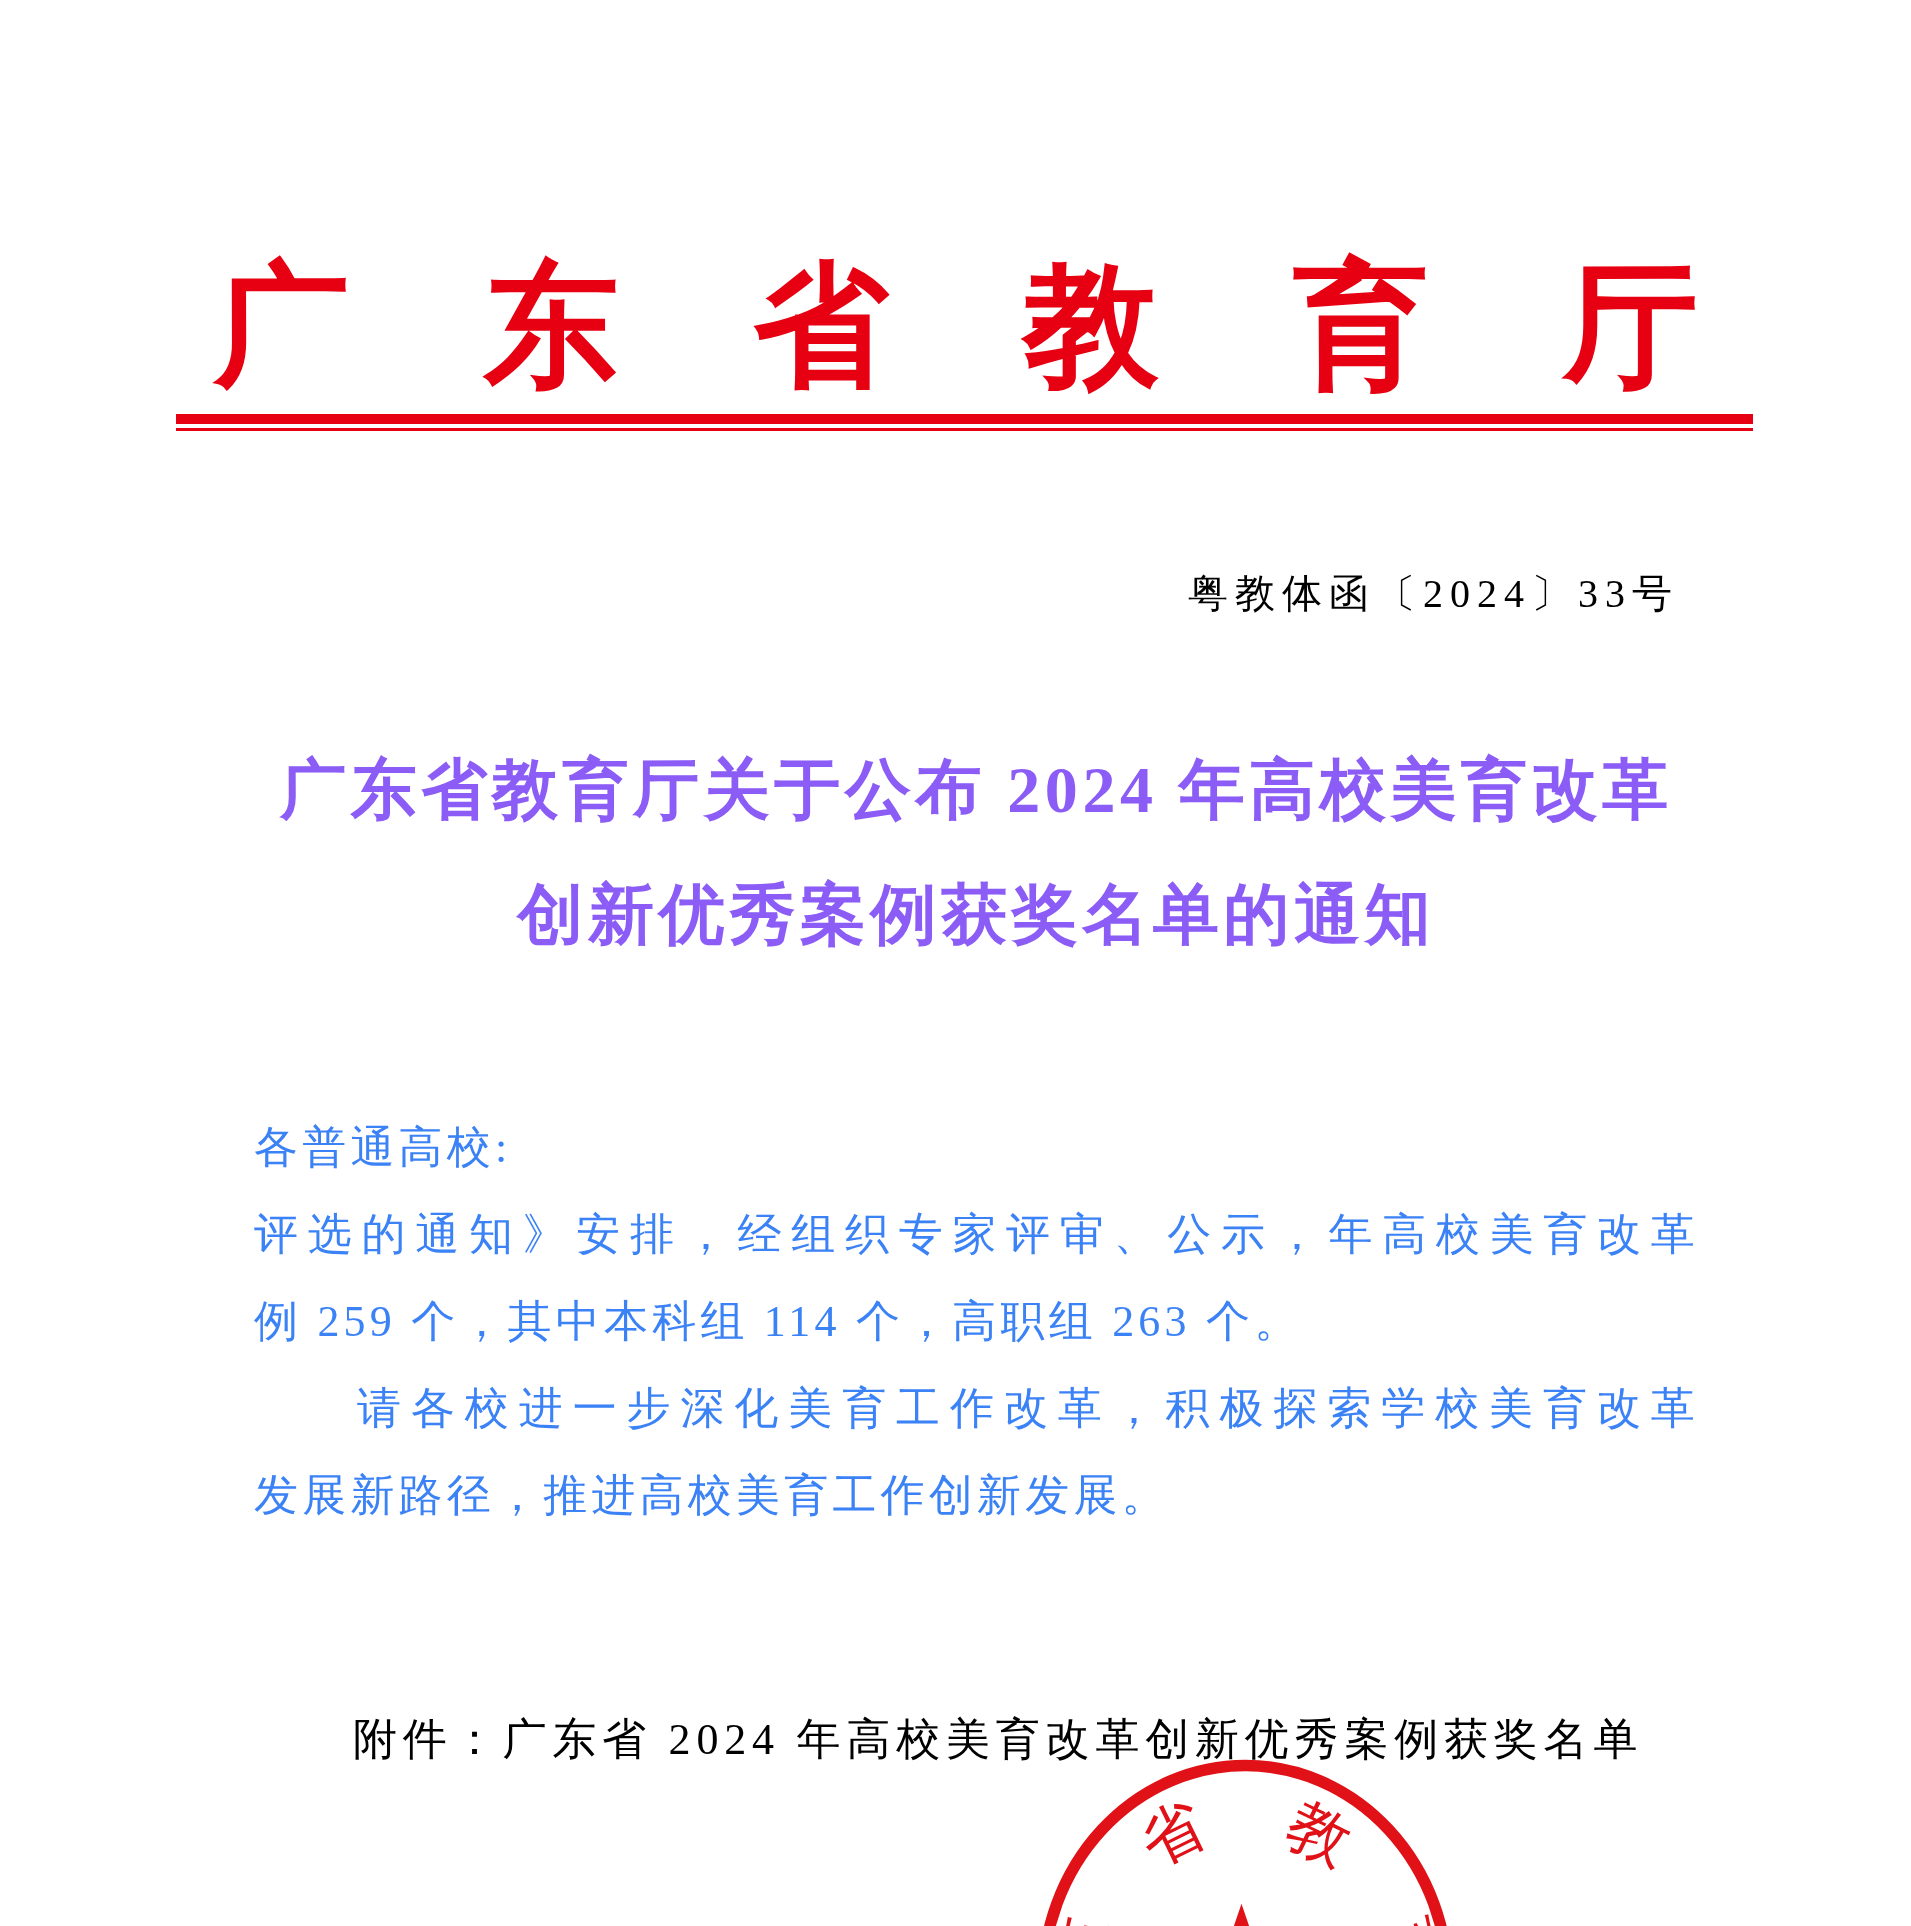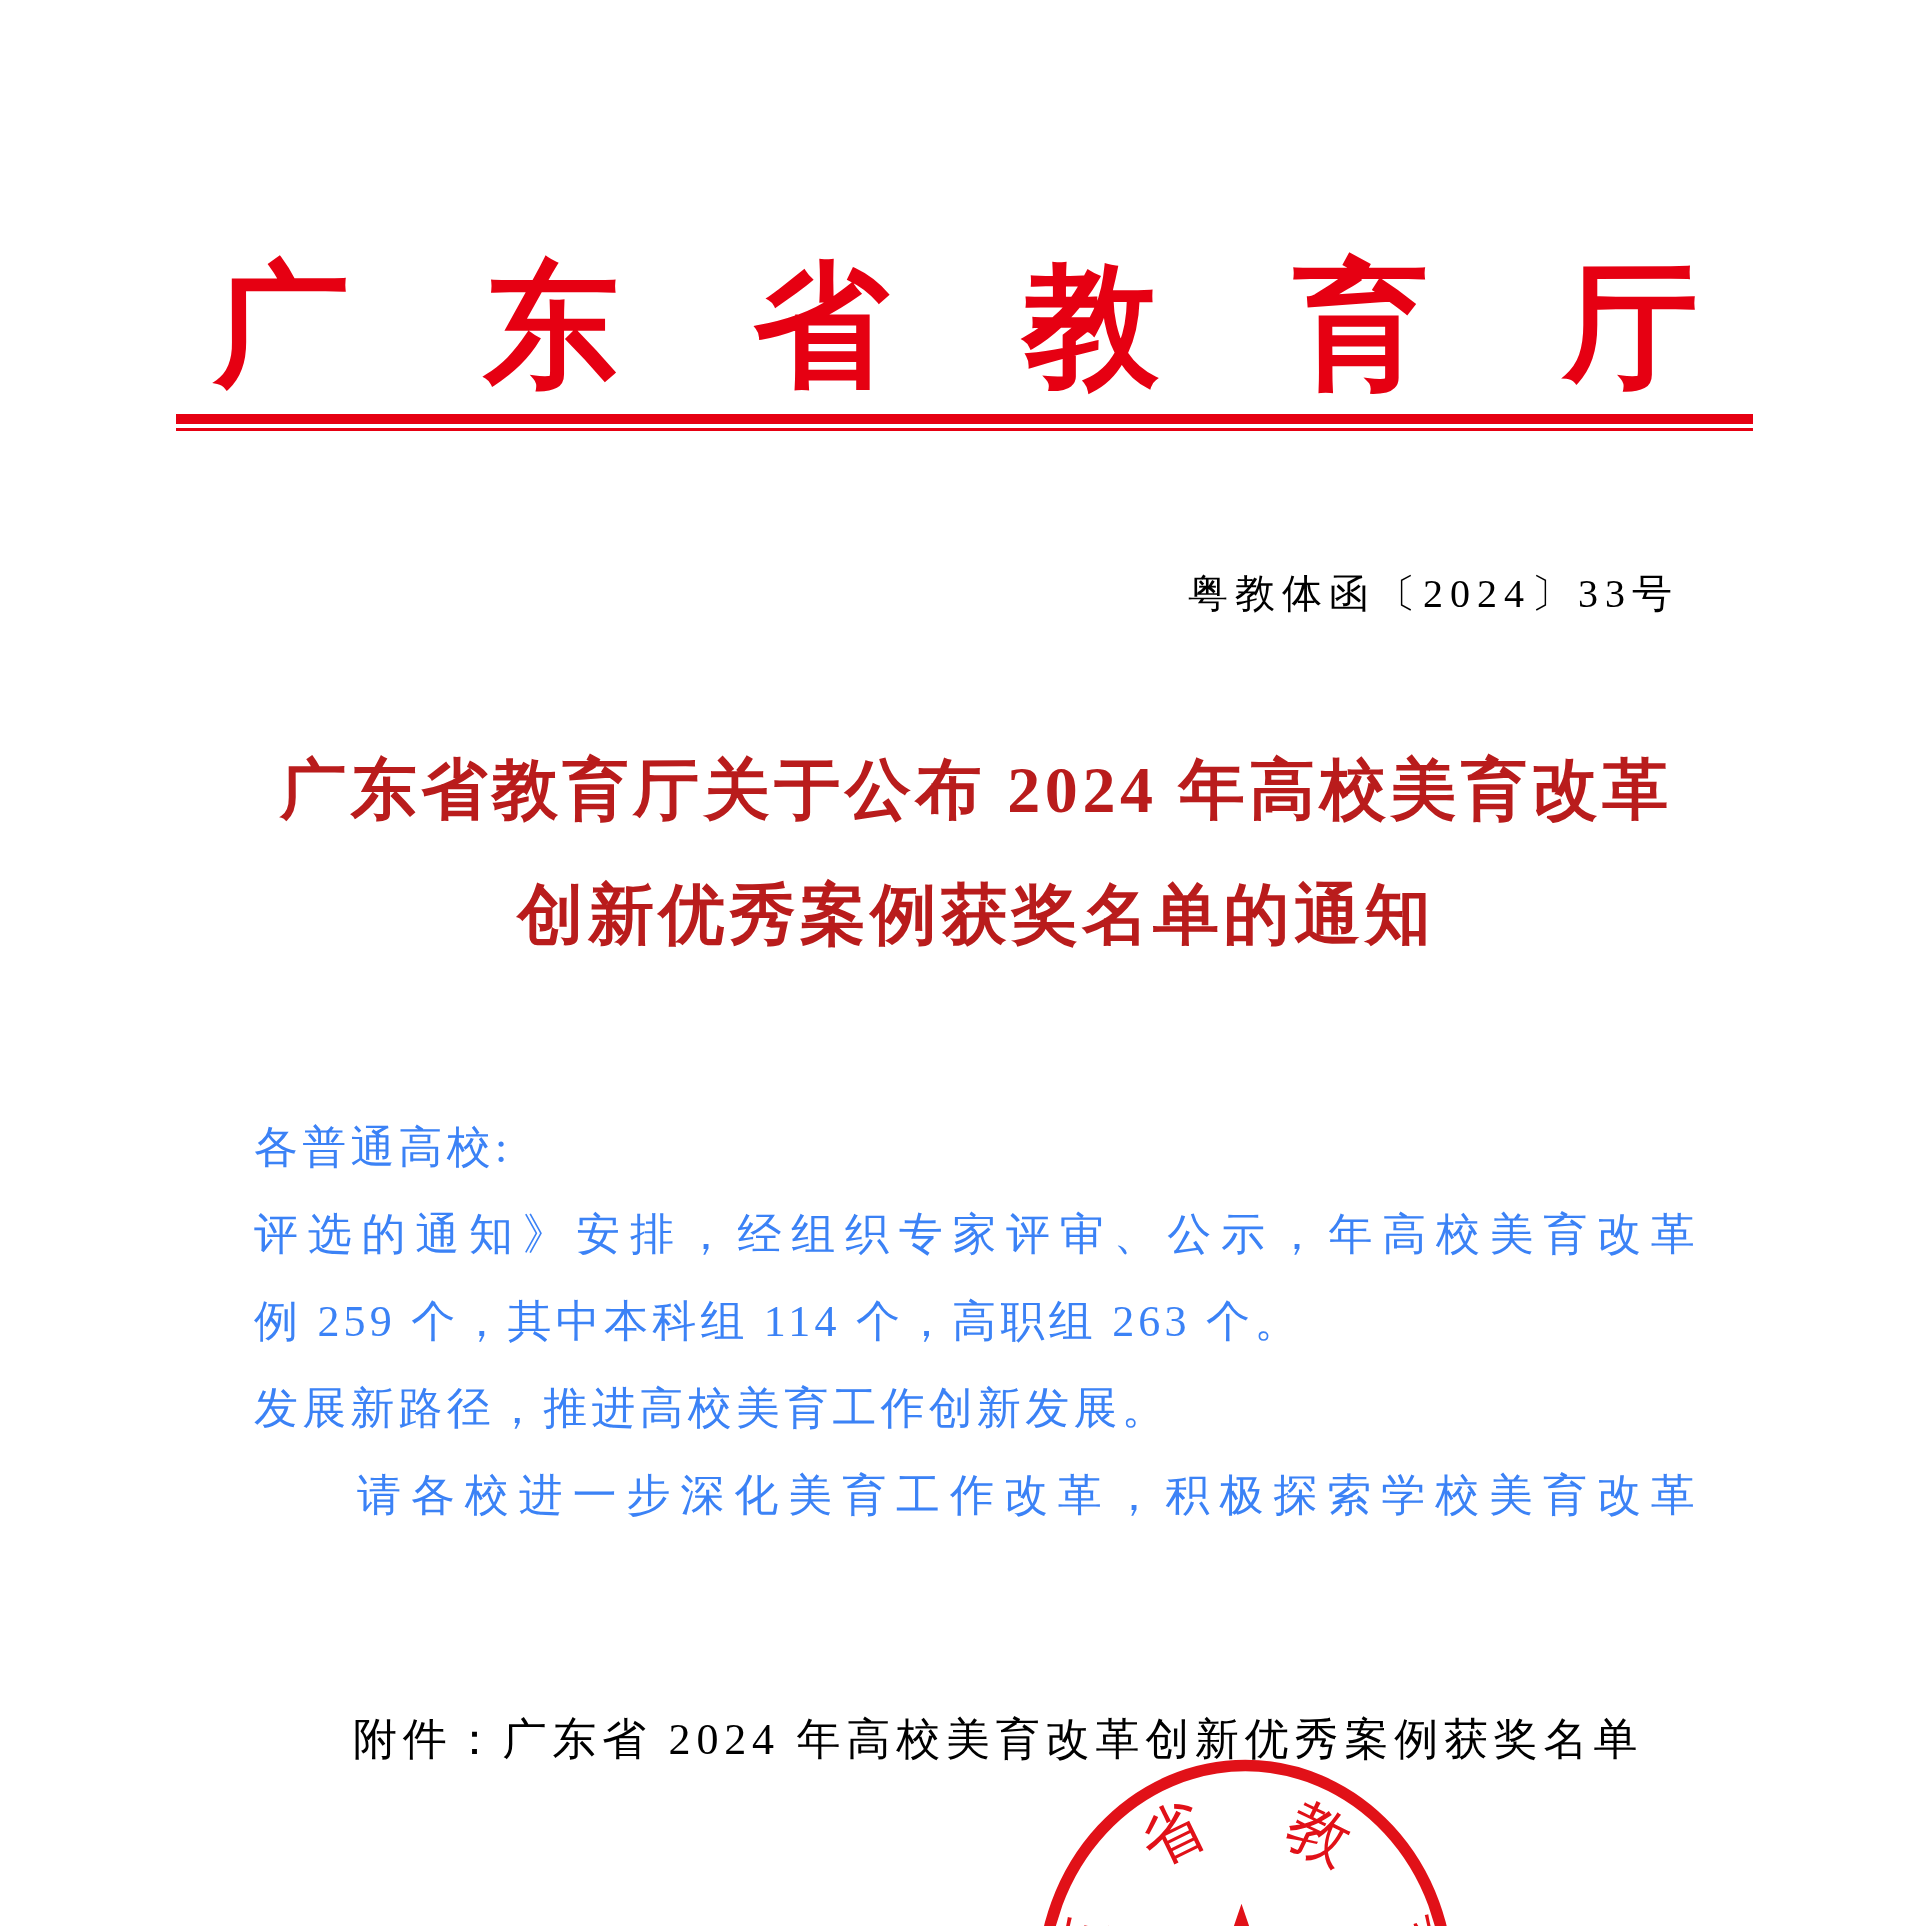--- a/index.html
+++ b/index.html
@@ -26,21 +26,21 @@
   .rule-h-thin  { top: 428px; height: 3.1px; }
 
   .doc-number {
     position: absolute; right: 233px; top: 566px;
     font-size: 40px; letter-spacing: 7px; color: #000;
     white-space: nowrap;
   }
 
   .notice-title {
     position: absolute; left: 254px; top: 727px; width: 1445px;
-    text-align: center; color: #b91c1c;
+    text-align: center; color: #8b5cf6;
     font-weight: bold; font-size: 66px; line-height: 125px; letter-spacing: 4.6px;
   }
 
   .body-block {
     position: absolute; left: 254px; top: 1104px; width: 1445px;
     color: #3b82f6; font-size: 44px; line-height: 87px; letter-spacing: 4.2px;
   }
   .body-line { white-space: nowrap; }
   .body-line.fill {
     white-space: normal;
@@ -85,22 +85,22 @@
 
   <div class="notice-title">
     <div>广东省教育厅关于公布 2024 年高校美育改革</div>
     <div>创新优秀案例获奖名单的通知</div>
   </div>
 
   <div class="body-block">
     <div class="body-line">各普通高校:</div>
     <div class="body-line fill">评选的通知》安排，经组织专家评审、公示，年高校美育改革</div>
     <div class="body-line">例 259 个，其中本科组 114 个，高职组 263 个。</div>
+    <div class="body-line fill indent">请各校进一步深化美育工作改革，积极探索学校美育改革</div>
     <div class="body-line">发展新路径，推进高校美育工作创新发展。</div>
-    <div class="body-line fill indent">请各校进一步深化美育工作改革，积极探索学校美育改革</div>
   </div>
 
   <div class="attachment-line">附件：广东省 2024 年高校美育改革创新优秀案例获奖名单</div>
 
   <div class="seal">
     <svg width="451" height="470" viewBox="0 0 1170 1220">
       <ellipse cx="582" cy="610" rx="526" ry="567" fill="none" stroke="#e11118" stroke-width="30"></ellipse>
       <polygon points="572,402 613,522 740,524 639,601 676,722 572,649 468,722 505,601 404,524 531,522" fill="#e11118"></polygon>
     </svg>
 

